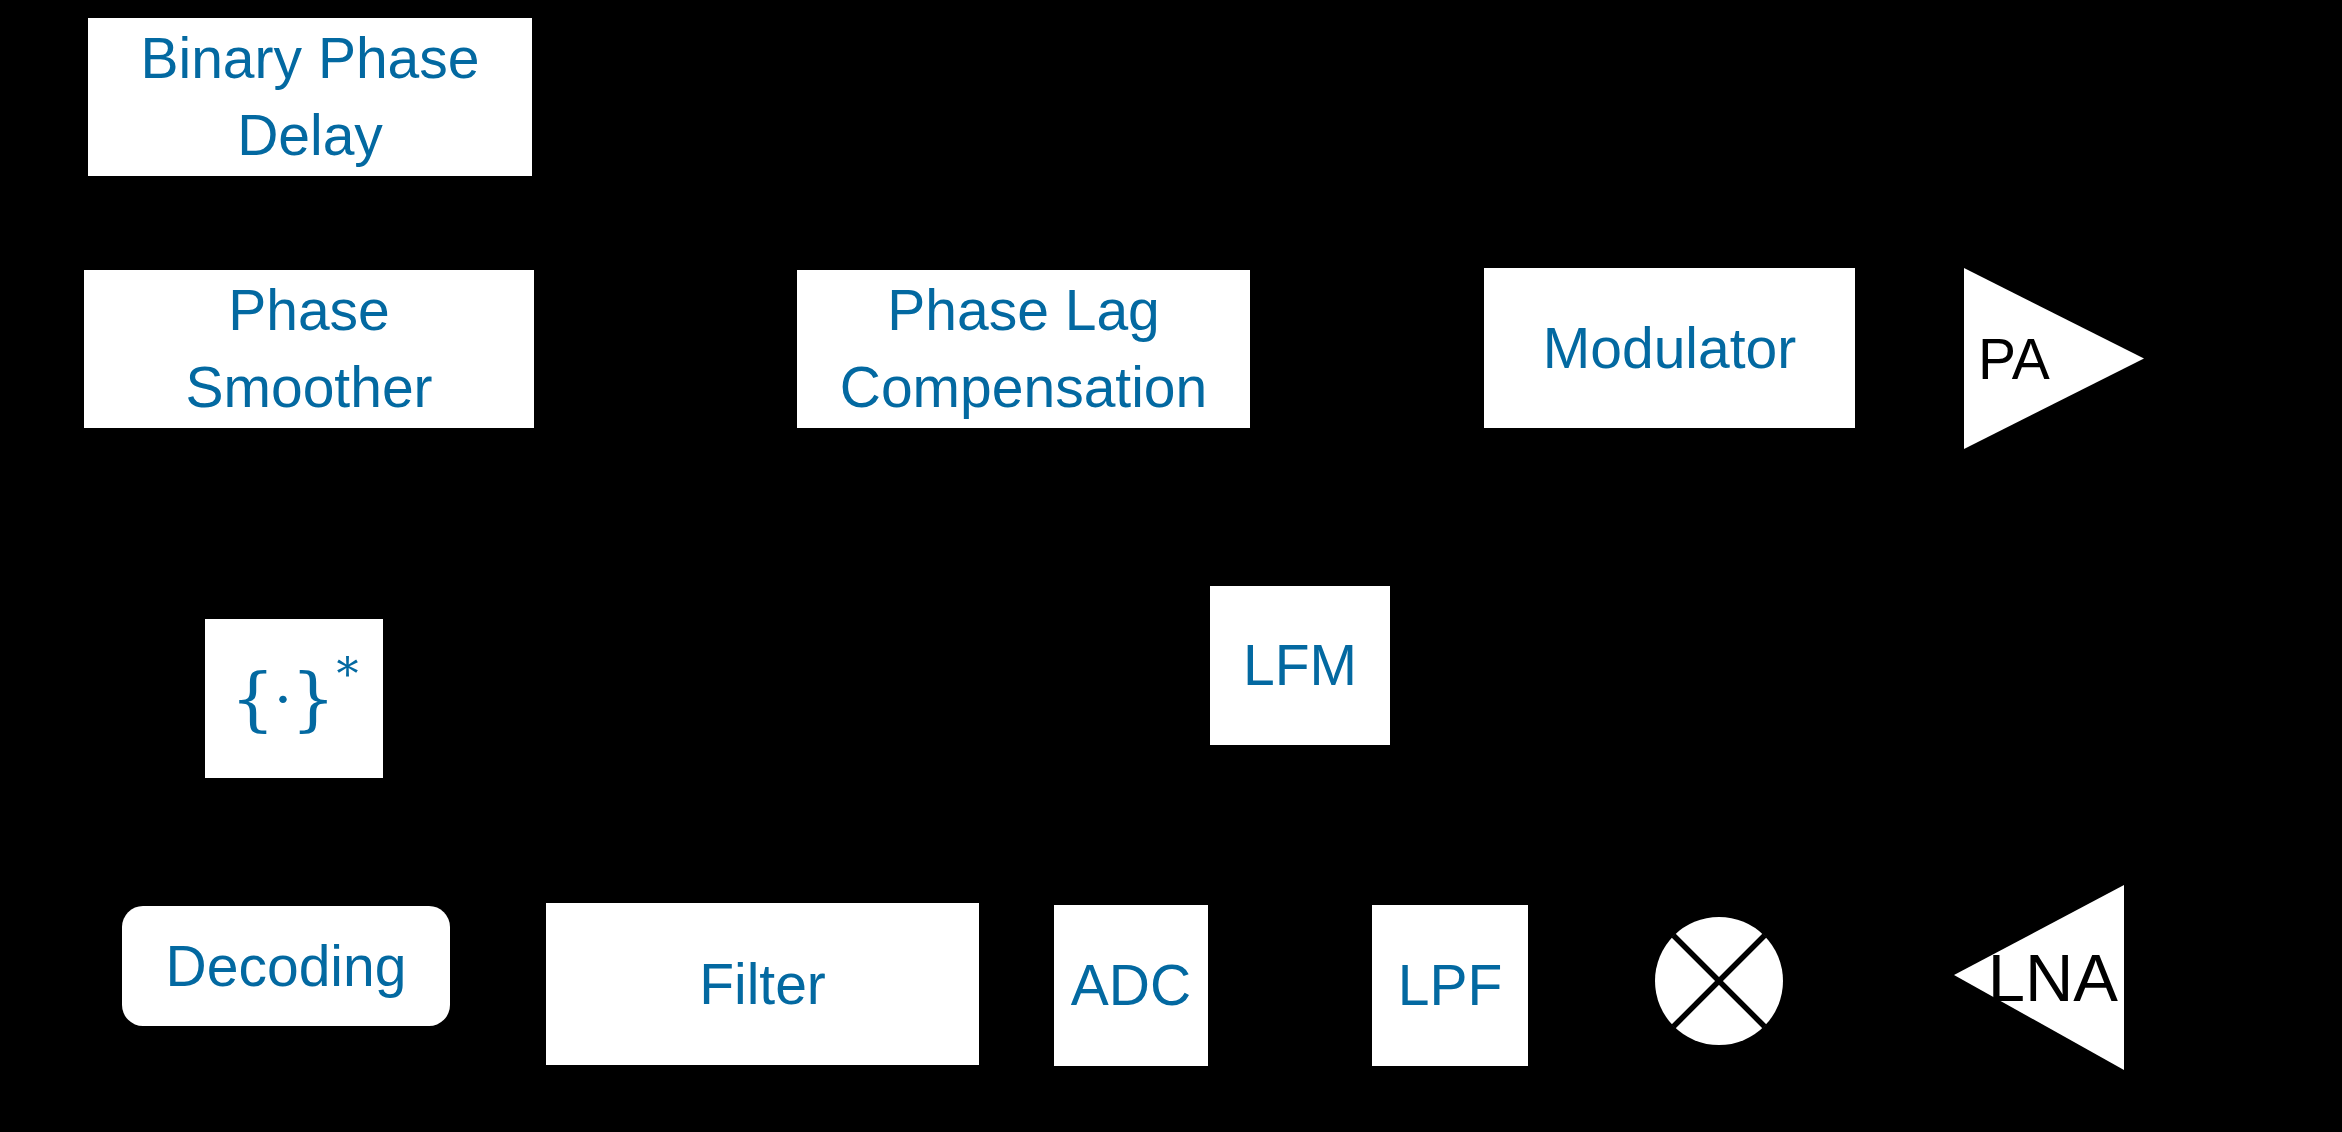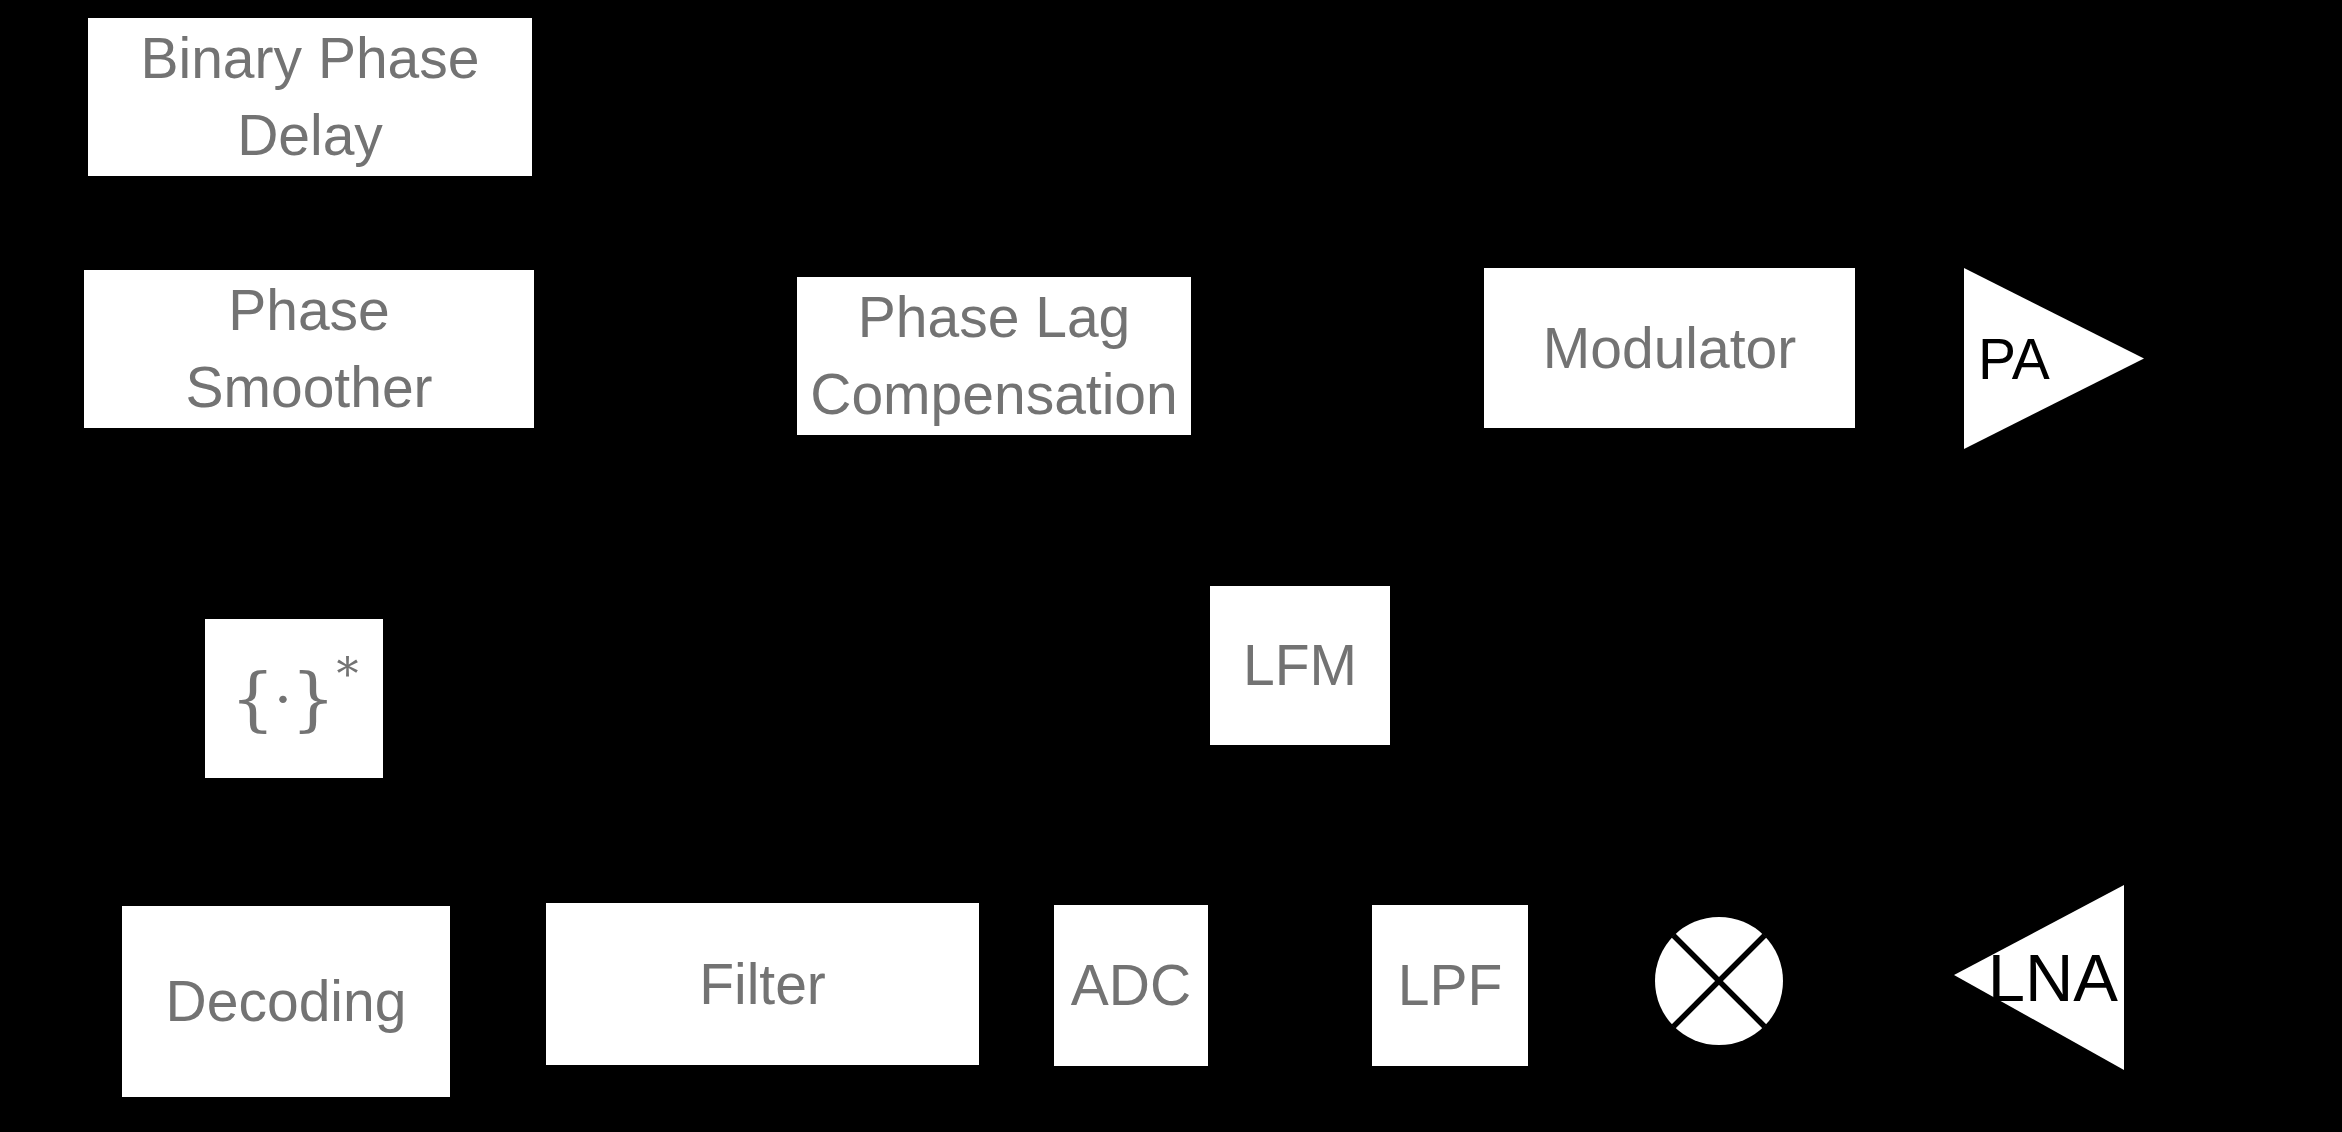--- a/index.html
+++ b/index.html
@@ -1,41 +1,41 @@
 <!DOCTYPE html>
 <html><head>
 <meta charset="utf-8">
 <style>
   html,body{margin:0;padding:0;background:#000;}
   .stage{position:relative;width:2342px;height:1132px;background:#000000;overflow:hidden;
          font-family:"Liberation Sans",sans-serif;color:#000;}
-  .block{position:absolute;background:#ffffff;color:#737373;display:flex;flex-direction:column;
+  .block{position:absolute;background:#ffffff;color:#0369a1;display:flex;flex-direction:column;
          align-items:center;justify-content:center;text-align:center;
          font-size:57px;line-height:77px;}
   .block .ln{display:block;}
   
   #binary-phase-code{left:88px;top:18px;width:444px;height:158px;}
   
   #phase-smoother{left:84px;top:270px;width:450px;height:158px;}
-  #phase-lag-compensation{left:797px;top:270px;width:394px;height:158px;margin-top:7px;}
+  #phase-lag-compensation{left:797px;top:270px;width:453px;height:158px;}
   #modulator{left:1484px;top:268px;width:371px;height:160px;}
   
   .shape{position:absolute;margin-left:28px;}
   #pa{left:1936px;top:268px;width:180px;height:181px;}
   #pa .shape-label{position:absolute;left:14px;top:0;height:100%;display:flex;align-items:center;
       font-size:57px;}
   
   #conjugate{left:205px;top:619px;width:178px;height:159px;flex-direction:row;}
   #conjugate .brace{font-family:"DejaVu Serif",serif;font-size:70px;line-height:1;font-weight:normal;}
   #conjugate .dot{font-family:"DejaVu Serif",serif;font-size:40px;font-weight:bold;margin:0 1px;}
   #conjugate .sup{font-family:"DejaVu Serif",serif;font-size:44px;position:relative;top:-24px;left:1px;}
   
   #lfm{left:1210px;top:586px;width:180px;height:159px;}
   
-  #decoding{left:122px;top:906px;width:328px;height:191px;}
+  #decoding{left:122px;top:906px;width:328px;height:120px;border-radius:21px;}
   #group-delay-filter{left:546px;top:903px;width:433px;height:162px;}
   #adc{left:1054px;top:905px;width:154px;height:161px;}
   #lpf{left:1372px;top:905px;width:156px;height:161px;}
   
   #mixer{left:1624px;top:916px;width:134px;height:130px;}
   
   #lna{left:1926px;top:885px;width:170px;height:185px;}
   #lna .shape-label{position:absolute;right:6px;top:0;height:100%;display:flex;align-items:center;
       font-size:67px;}
   svg{display:block;width:100%;height:100%;}

